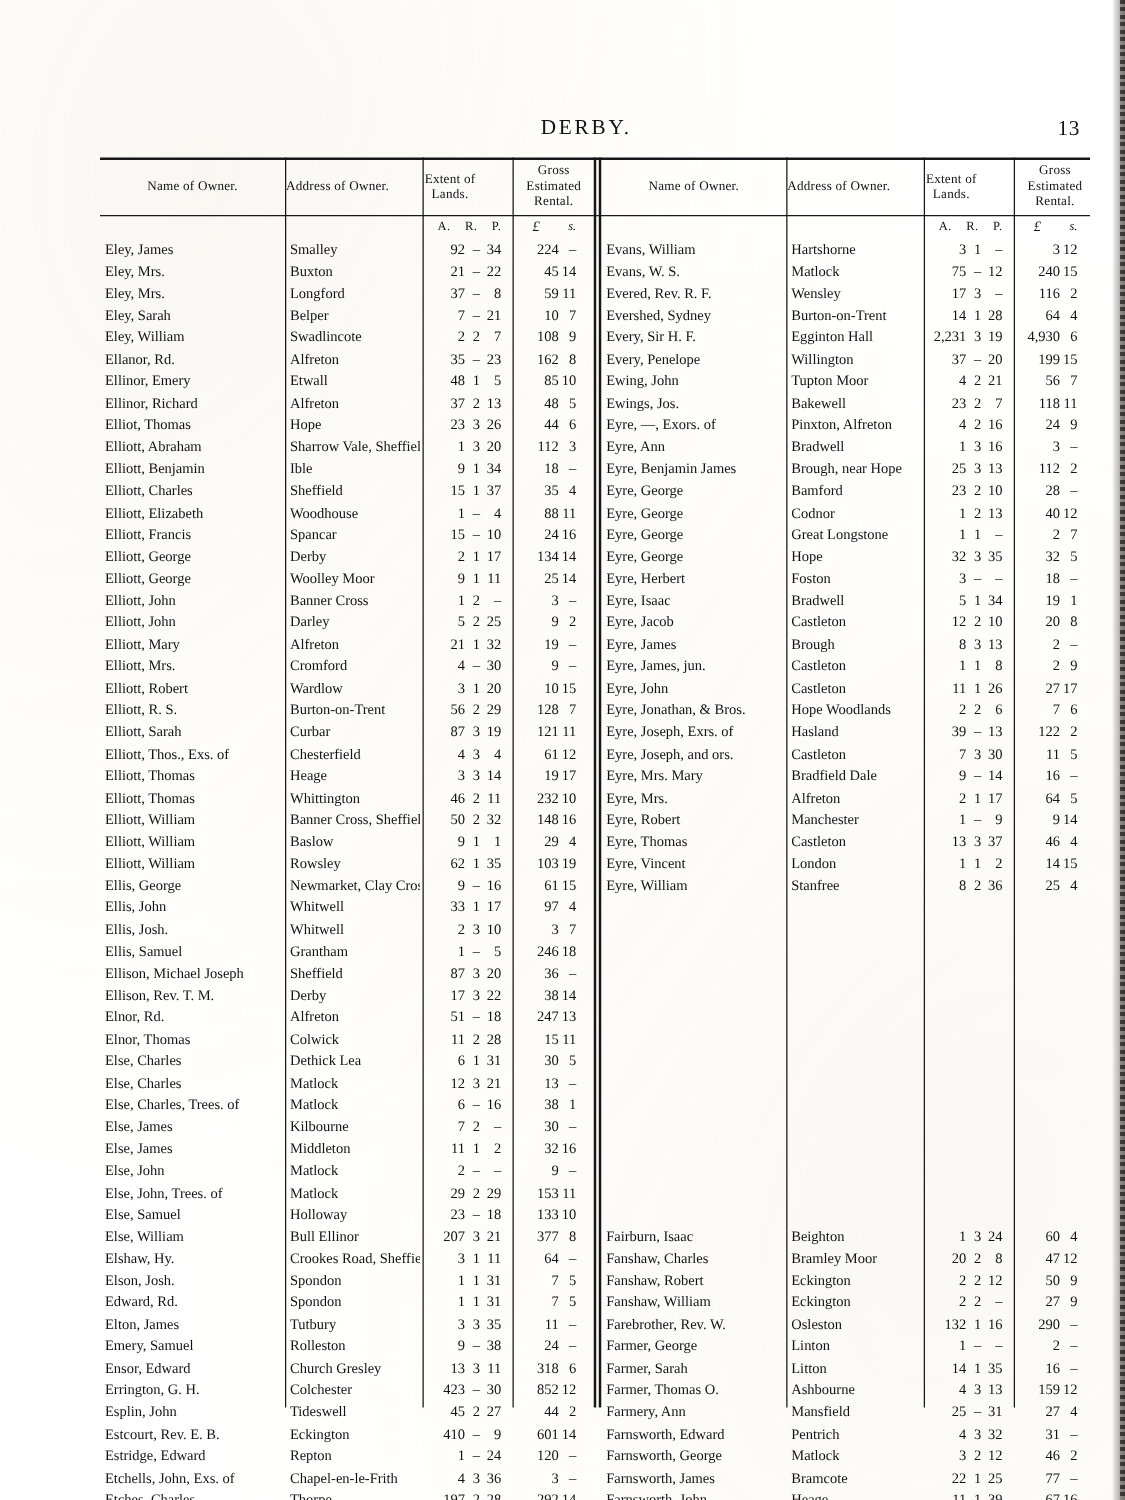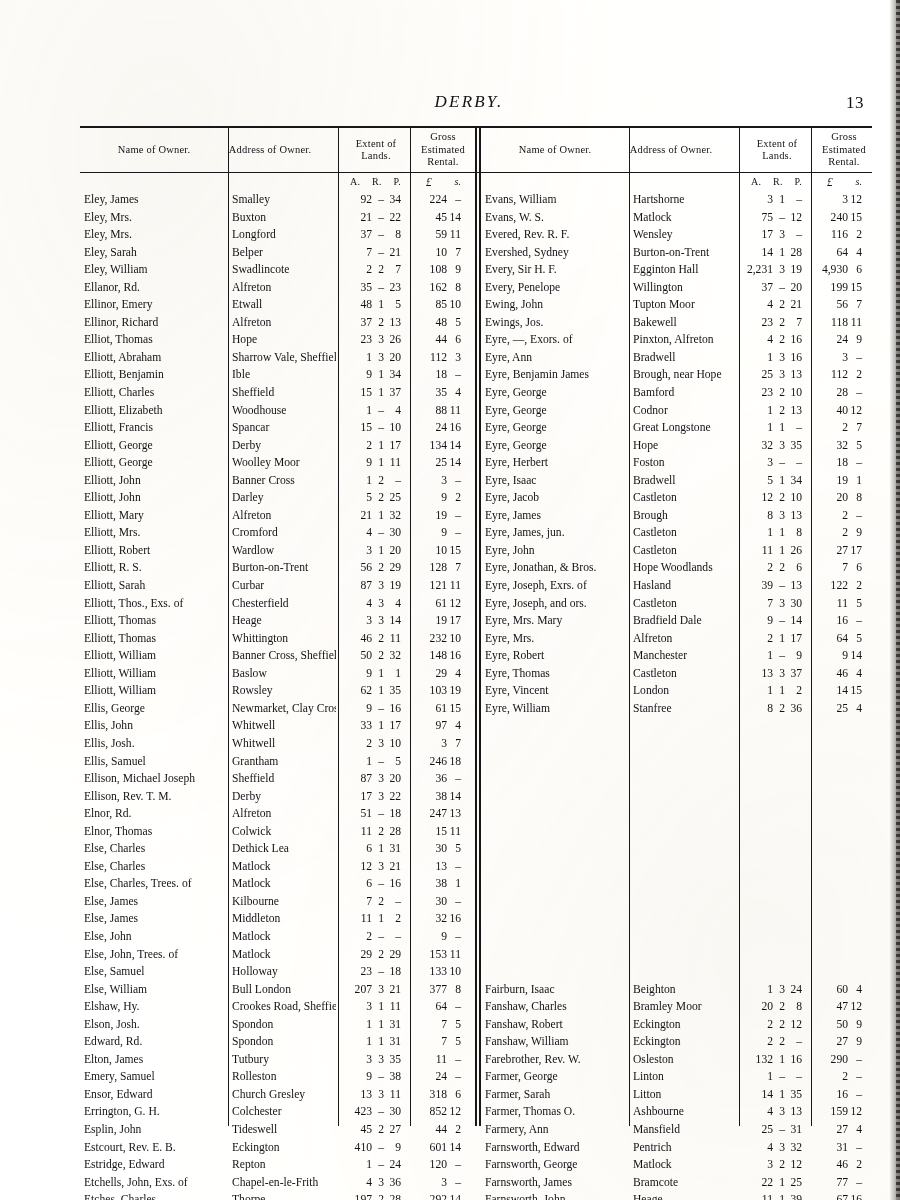--- a/index.html
+++ b/index.html
@@ -57,21 +57,20 @@
     width: 790px;
     height: 26px;
   }
   .head-title {
     position: absolute;
     left: 0; right: 12px;
     text-align: center;
     font-size: 17px;
     letter-spacing: 2.2px;
     font-weight: 400;
-    font-style: italic;
   }
   .head-folio {
     position: absolute;
     right: 6px;
     top: 1px;
     font-size: 17px;
     letter-spacing: 0.5px;
   }
 
   
@@ -127,21 +126,21 @@
     display: flex;
     align-items: center;
     justify-content: center;
     text-align: center;
     font-size: 10.5px;
     line-height: 1.18;
     letter-spacing: 0.2px;
   }
   .hdr-name   { left: 0px;   width: 148px; }
   .hdr-addr   { left: 135px; width: 110px; }
-  .hdr-extent { left: 260px; width: 72px; text-align: center; }
+  .hdr-extent { left: 244px; width: 72px; text-align: center; }
   .hdr-rental { left: 332px; width: 62px; }
   .hdr-extent span, .hdr-rental span { display:block; }
 
   
   .units {
     position: absolute;
     top: 50px;
     height: 14px;
     font-size: 10px;
   }
@@ -857,21 +856,21 @@
               <span class="fig r">–</span>
               <span class="fig p">18</span>
             </div>
             <div class="c-rental">
               <span class="fig l">133</span>
               <span class="fig s">10</span>
             </div>
           </div>
           <div class="row">
             <div class="c-name">Else, William</div>
-            <div class="c-addr">Bull London</div>
+            <div class="c-addr">Bull Ellinor</div>
             <div class="c-extent">
               <span class="fig a">207</span>
               <span class="fig r">3</span>
               <span class="fig p">21</span>
             </div>
             <div class="c-rental">
               <span class="fig l">377</span>
               <span class="fig s">8</span>
             </div>
           </div>

